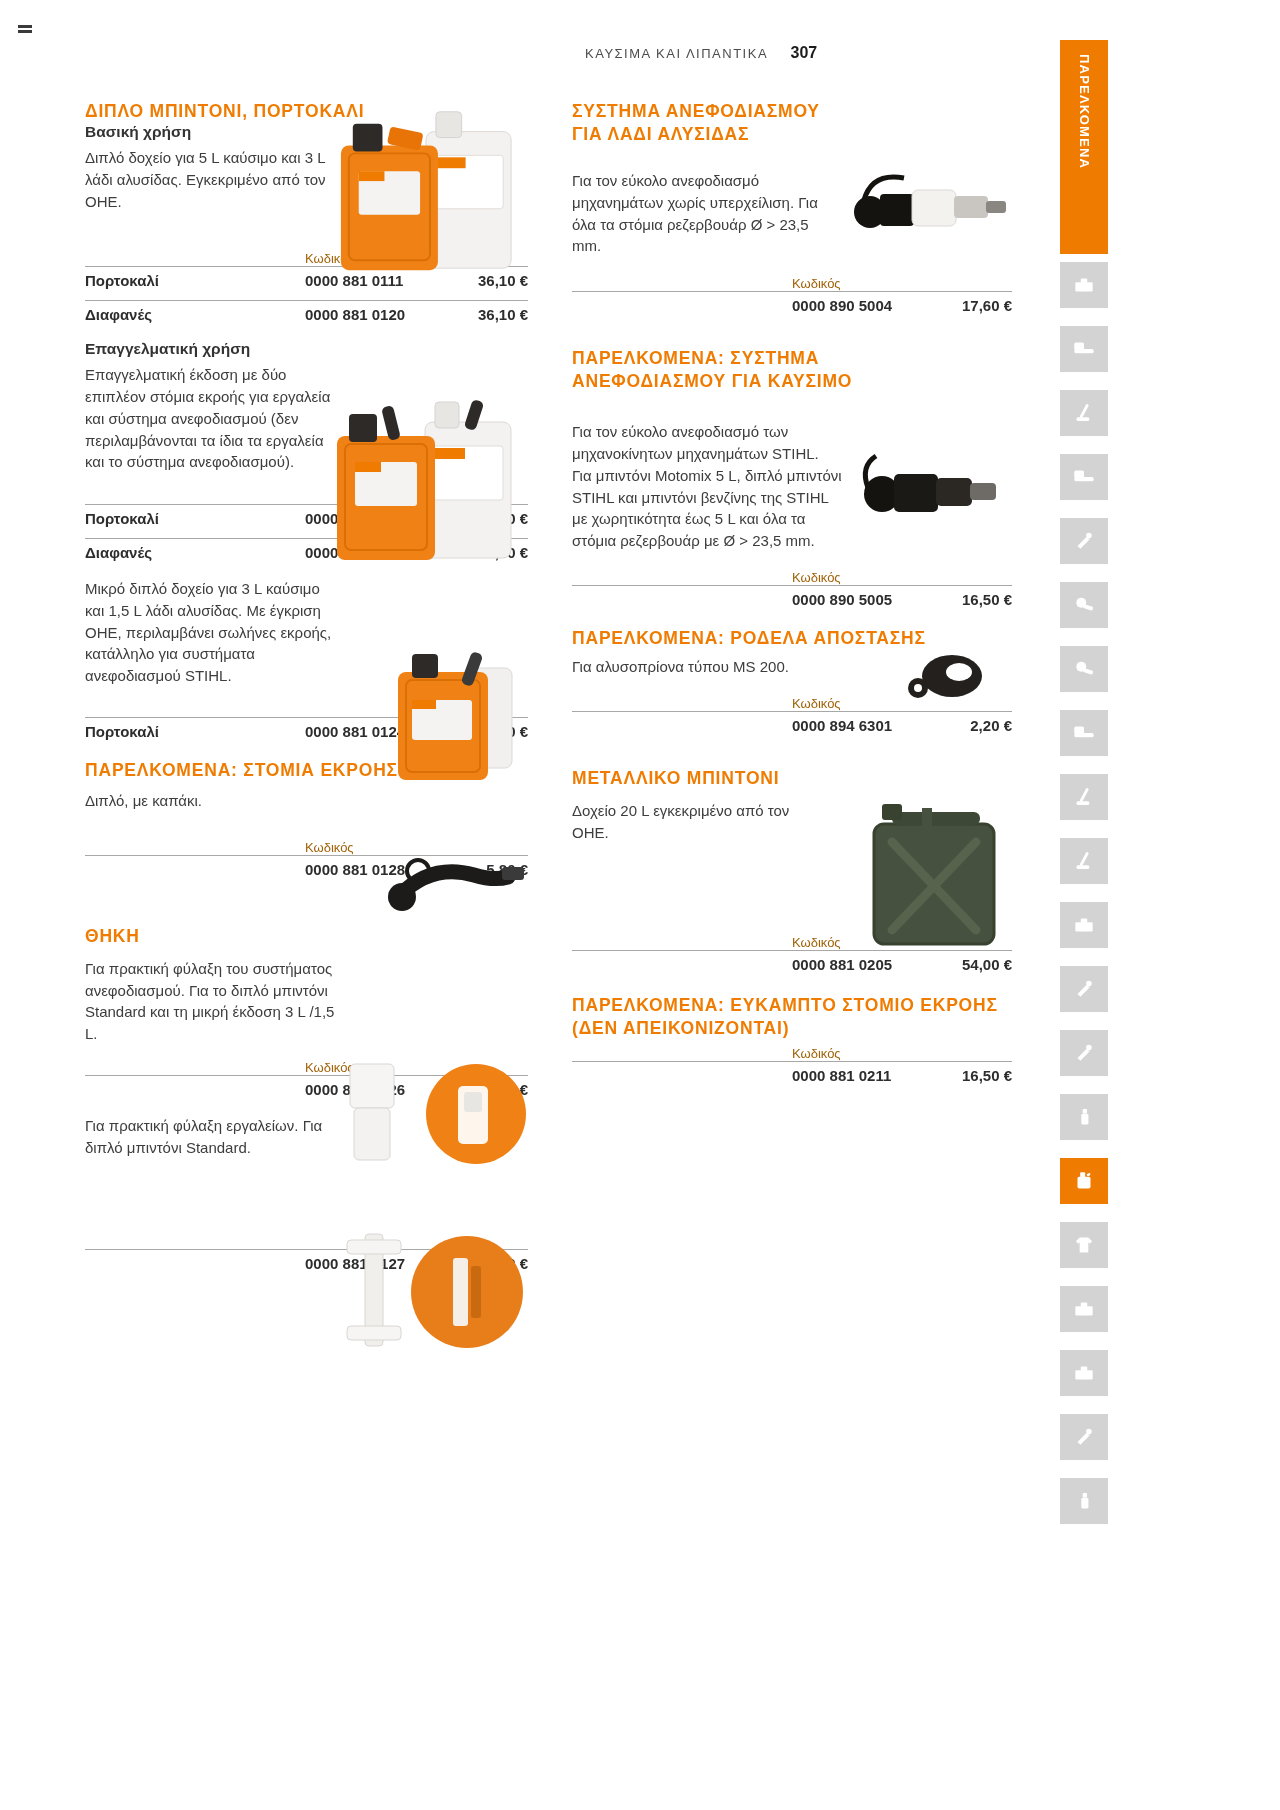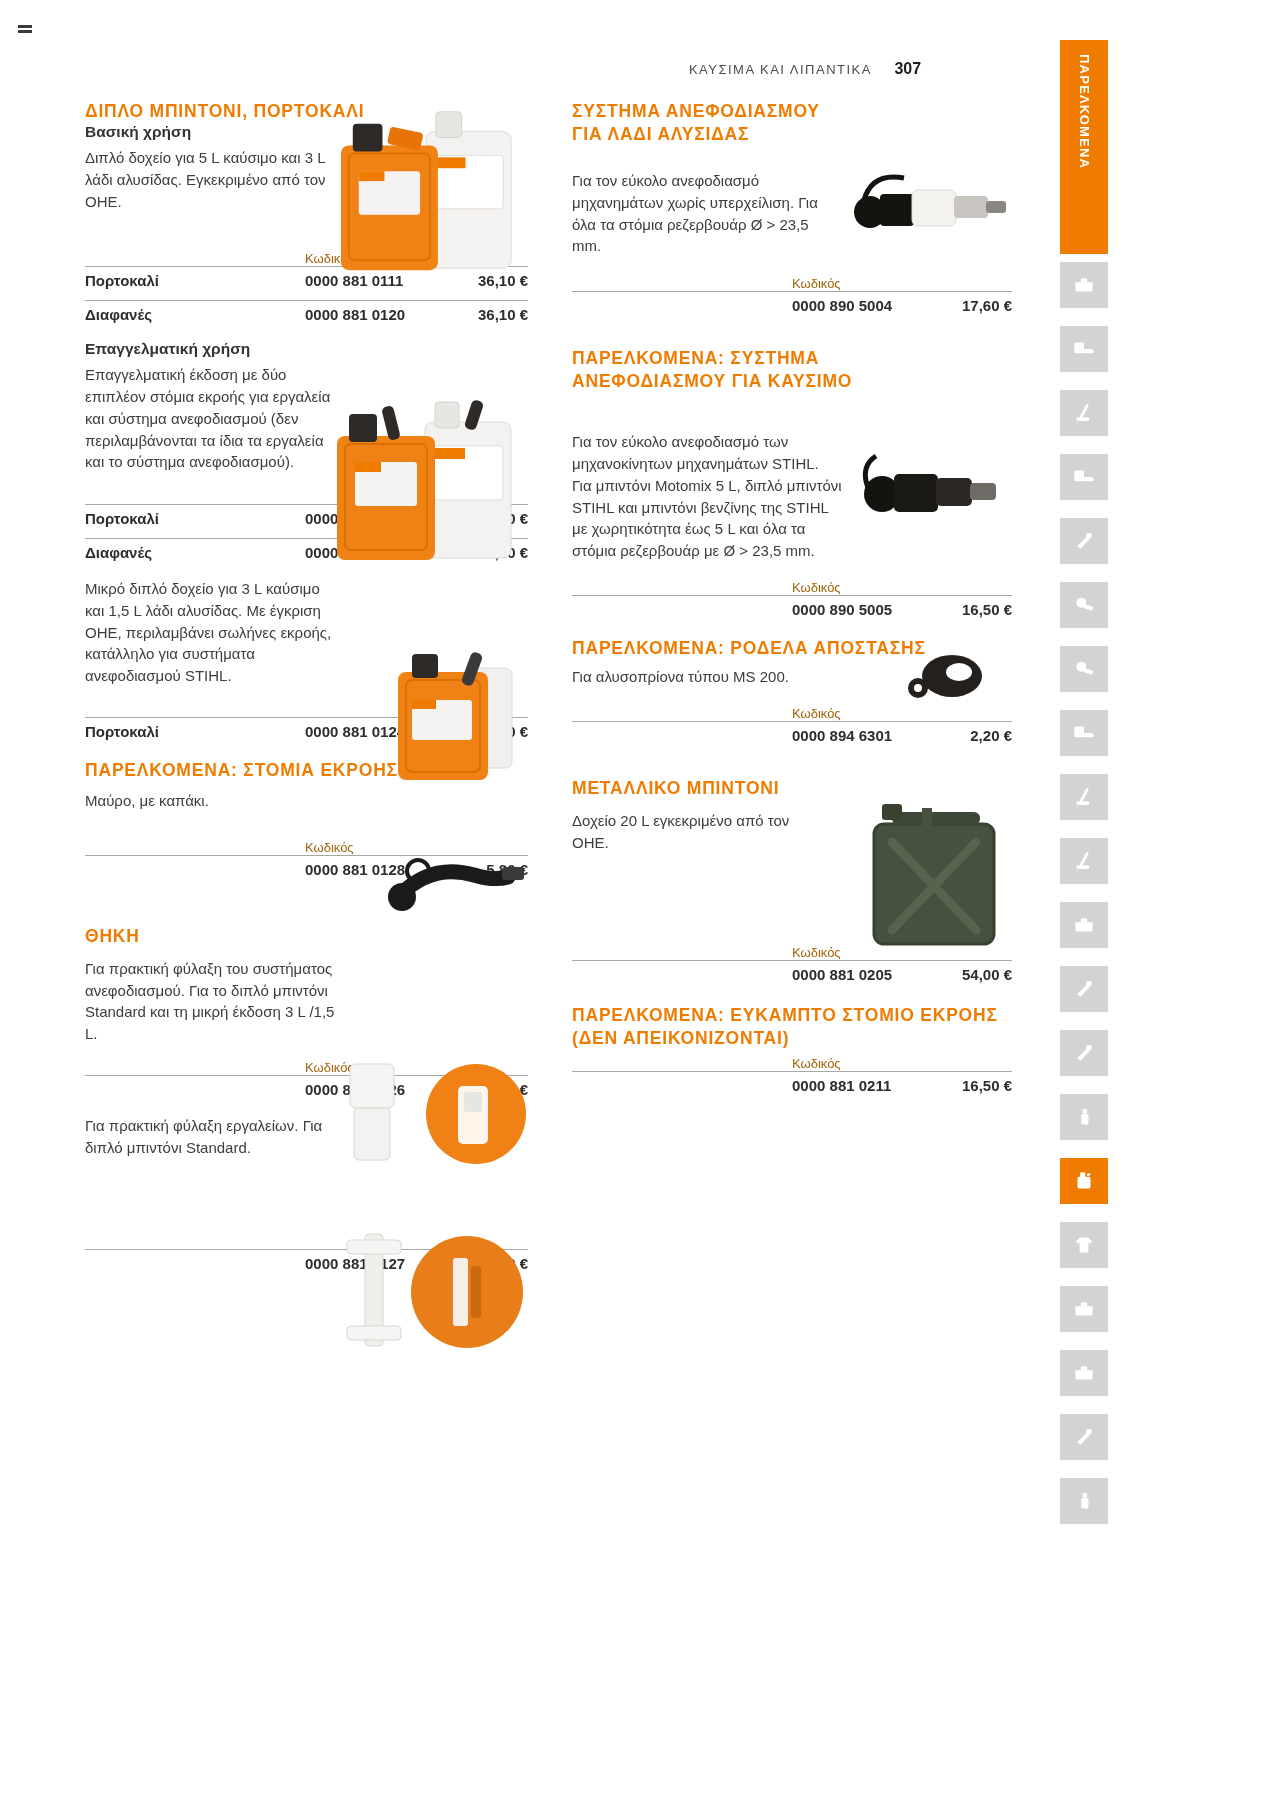--- a/index.html
+++ b/index.html
@@ -1,20 +1,20 @@
 <!DOCTYPE html>
 <html><head>
 <meta charset="utf-8">
 <style>
   * { margin:0; padding:0; box-sizing:border-box; }
   body { background:#fff; font-family:"Liberation Sans", sans-serif; }
   .page { position:relative; width:1280px; height:1810px; background:#fff; overflow:hidden; }
 
   
-  .hdr { position:absolute; left:585px; top:60px; width:440px; text-align:center; }
+  .hdr { position:absolute; left:585px; top:44px; width:440px; text-align:left; }
   .hdr .cat { font-size:13px; letter-spacing:1.5px; color:#4c4c4c; }
   .hdr .pno { font-size:16px; font-weight:bold; color:#1c1c1c; margin-left:18px; }
 
   .menu-icon { position:absolute; left:18px; top:25px; width:14px; }
   .menu-icon i { display:block; height:2.5px; background:#3a3a3a; margin-bottom:2.5px; }
 
   
   .sidebar { position:absolute; left:1060px; top:40px; width:48px; }
   .side-tab { width:48px; height:214px; background:#ef7c00; color:#fff; writing-mode:vertical-rl;
               font-size:13px; font-weight:bold; letter-spacing:1.2px; padding-top:14px; text-align:left;
@@ -50,21 +50,21 @@
   #img4{top:745px;right:0;width:148px;height:80px}
   #img5{top:958px;right:0;width:188px;height:114px}
   #img6{top:1126px;right:0;width:195px;height:132px}
   #imgR1{top:48px;right:0;width:170px;height:112px}
   #imgR2{top:318px;right:0;width:170px;height:122px}
   #imgR3{top:550px;right:25px;width:85px;height:55px}
   #imgR4{top:692px;right:5px;width:145px;height:160px}
 
   
   .mt6{margin-top:6px}.mt8{margin-top:8px}.mt10{margin-top:10px}.mt15{margin-top:15px}
-  .mt18{margin-top:18px}.mt19{margin-top:19px}.mt21{margin-top:38px}.mt22{margin-top:22px}
+  .mt18{margin-top:18px}.mt19{margin-top:19px}.mt21{margin-top:28px}.mt22{margin-top:22px}
   .mt24{margin-top:24px}.mt27{}.mt28{margin-top:28px}.mt30{margin-top:30px}
   .mt31{margin-top:31px}.mt39{margin-top:39px}.mt77{margin-top:36px}.mt91{margin-top:91px}
   .mt92{margin-top:92px}.mt5{margin-top:5px}
 </style>
 </head>
 <body>
 
 <div class="page">
 
   <div class="menu-icon">
@@ -237,21 +237,21 @@
 
     <div class="desc w255 mt6">Μικρό διπλό δοχείο για 3 L καύσιμο και 1,5 L λάδι αλυσίδας. Με έγκριση ΟΗΕ, περιλαμβάνει σωλήνες εκροής, κατάλληλο για συστήματα ανεφοδιασμού STIHL.</div>
 
     <div class="prow mt30">
       <span class="nm">Πορτοκαλί</span>
       <span class="cd">0000 881 0124</span>
       <span class="pr">20,60 €</span>
     </div>
 
     <div class="title mt8">ΠΑΡΕΛΚΟΜΕΝΑ: ΣΤΟΜΙΑ ΕΚΡΟΗΣ</div>
-    <div class="desc w255 mt8">Μαύρο, με καπάκι.</div>
+    <div class="desc w255 mt8">Διπλό, με καπάκι.</div>
     <div class="kod mt28">Κωδικός</div>
     <div class="prow">
       <span class="nm"></span>
       <span class="cd">0000 881 0128</span>
       <span class="pr">5,80 €</span>
     </div>
 
     <div class="title mt77">ΘΗΚΗ</div>
     <div class="desc w255 mt10">Για πρακτική φύλαξη του συστήματος ανεφοδιασμού. Για το διπλό μπιντόνι Standard και τη μικρή έκδοση 3 L /1,5 L.</div>
     <div class="kod mt15">Κωδικός</div>

